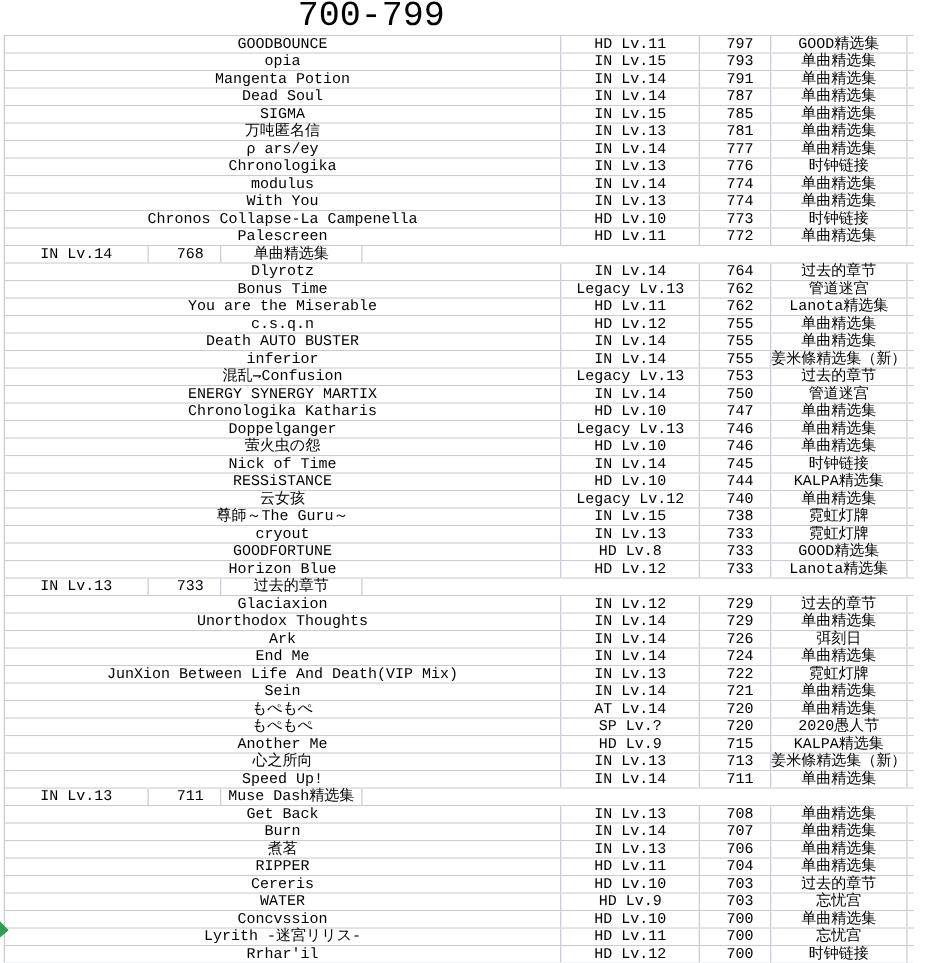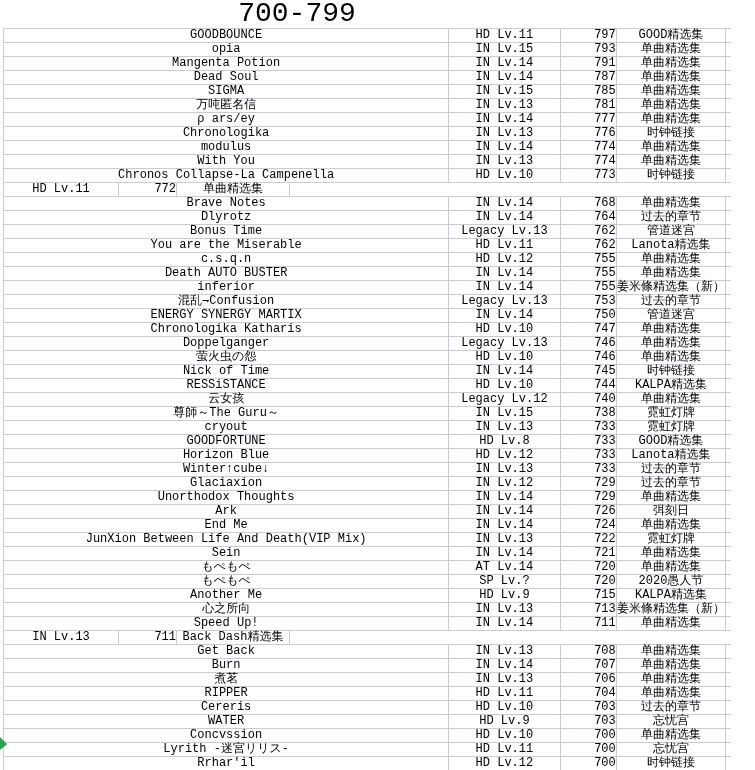--- a/index.html
+++ b/index.html
@@ -34,21 +34,21 @@
   }
   .cell{
     box-sizing:border-box;height:13px;
     border-right:1px solid var(--line-color);
     font-size:12px;line-height:13px;
     white-space:nowrap;overflow:visible;
     display:flex;align-items:center;justify-content:center;
   }
   .cell.song{width:460px;}
   .cell.level{width:115px;}
-  .cell.score{width:58px;justify-content:flex-end;padding-right:0;text-align:right;}
+  .cell.score{width:58px;justify-content:flex-end;padding-right:13px;text-align:right;}
   .cell.category{width:113px;}
   .cell.sliver{width:5px;border-right:none;}
   .green-marker{
     position:absolute;left:0;top:737px;width:7px;height:13px;
     background:var(--marker-color);
     clip-path:polygon(0 0,100% 55%,0 100%);
   }
 </style>
 </head>
 <body>
@@ -132,27 +132,27 @@
     <div class="cell sliver"></div>
   </div>
         <div class="row">
     <div class="cell song">Chronos Collapse-La Campenella</div>
     <div class="cell level">HD Lv.10</div>
     <div class="cell score">773</div>
     <div class="cell category">时钟链接</div>
     <div class="cell sliver"></div>
   </div>
         <div class="row">
+    <div class="cell song">Palescreen</div>
     <div class="cell level">HD Lv.11</div>
     <div class="cell score">772</div>
     <div class="cell category">单曲精选集</div>
     <div class="cell sliver"></div>
   </div>
         <div class="row">
-    <div class="cell song">Brave Notes</div>
     <div class="cell level">IN Lv.14</div>
     <div class="cell score">768</div>
     <div class="cell category">单曲精选集</div>
     <div class="cell sliver"></div>
   </div>
         <div class="row">
     <div class="cell song">Dlyrotz</div>
     <div class="cell level">IN Lv.14</div>
     <div class="cell score">764</div>
     <div class="cell category">过去的章节</div>
@@ -271,21 +271,20 @@
     <div class="cell sliver"></div>
   </div>
         <div class="row">
     <div class="cell song">Horizon Blue</div>
     <div class="cell level">HD Lv.12</div>
     <div class="cell score">733</div>
     <div class="cell category">Lanota精选集</div>
     <div class="cell sliver"></div>
   </div>
         <div class="row">
-    <div class="cell song">Winter↑cube↓</div>
     <div class="cell level">IN Lv.13</div>
     <div class="cell score">733</div>
     <div class="cell category">过去的章节</div>
     <div class="cell sliver"></div>
   </div>
         <div class="row">
     <div class="cell song">Glaciaxion</div>
     <div class="cell level">IN Lv.12</div>
     <div class="cell score">729</div>
     <div class="cell category">过去的章节</div>
@@ -357,21 +356,21 @@
         <div class="row">
     <div class="cell song">Speed Up!</div>
     <div class="cell level">IN Lv.14</div>
     <div class="cell score">711</div>
     <div class="cell category">单曲精选集</div>
     <div class="cell sliver"></div>
   </div>
         <div class="row">
     <div class="cell level">IN Lv.13</div>
     <div class="cell score">711</div>
-    <div class="cell category">Back Dash精选集</div>
+    <div class="cell category">Muse Dash精选集</div>
     <div class="cell sliver"></div>
   </div>
         <div class="row">
     <div class="cell song">Get Back</div>
     <div class="cell level">IN Lv.13</div>
     <div class="cell score">708</div>
     <div class="cell category">单曲精选集</div>
     <div class="cell sliver"></div>
   </div>
         <div class="row">

